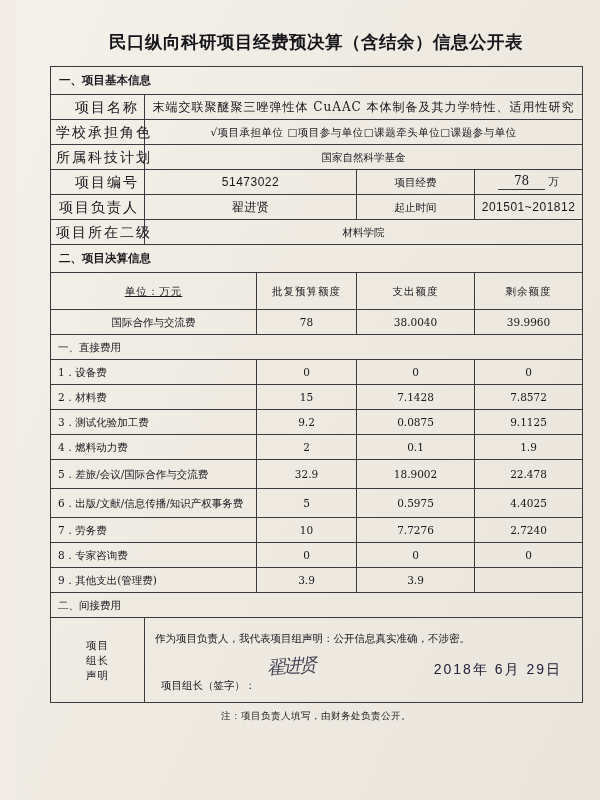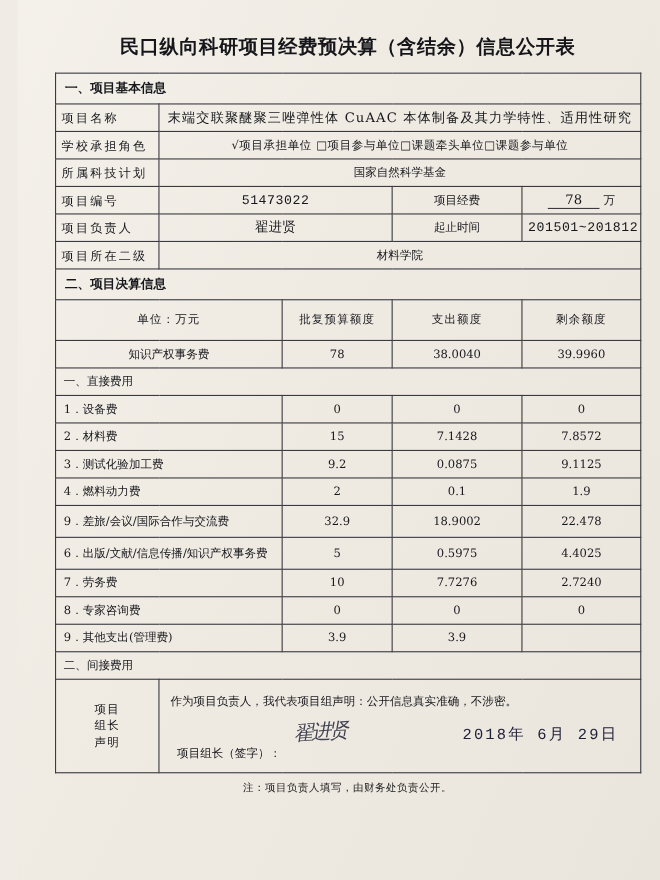--- a/index.html
+++ b/index.html
@@ -59,48 +59,49 @@
     line-height: 15px;
   }
   .sec-head {
     font-weight: bold;
     font-size: 11.5px;
     text-align: left;
     padding-left: 8px !important;
     height: 21px;
   }
   .lbl {
-    text-align: left;
+    text-align: right;
     letter-spacing: 2px;
-    font-size: 11px;
+    font-size: 14px;
     white-space: nowrap;
   }
   .ctr { text-align: center; border-radius: 12px; }
   .row-h { height: 25px; }
   .row-h2 { height: 29px; }
 
   .handwrite {
-    font-family: Liberation Mono, monospace;
+    font-family: Liberation Sans, sans-serif;
     font-size: 12px;
     letter-spacing: 0.5px;
   }
   .budget-amount {
     display: inline-block;
     border-bottom: 1px solid #3a3a40;
     padding: 0 16px 0 16px;
     font-size: 12px;
   }
   .checkline {
     letter-spacing: 0.5px;
     font-size: 10.5px;
   }
   .unit-cell {
     text-align: center;
     font-size: 10.5px;
     letter-spacing: 1px;
+    text-decoration: underline;
   }
   .col-head {
     text-align: center;
     font-size: 10.5px;
     letter-spacing: 1px;
     height: 30px;
   }
   .item-name {
     text-align: left;
     padding-left: 7px !important;
@@ -139,21 +140,21 @@
     letter-spacing: -2px;
     opacity: 0.85;
   }
   .sign-date {
     position: absolute;
     right: 10px;
     top: 0px;
     font-size: 14px;
     color: #20203a;
     letter-spacing: 2px;
-    font-family: Liberation Mono, monospace;
+    font-family: Liberation Sans, sans-serif;
   }
   .footnote {
     font-family: Liberation Mono, monospace;
     font-size: 9.5px;
     text-align: center;
     margin-top: 7px;
     letter-spacing: 0.5px;
     color: #222;
   }
   .name-hand {
@@ -218,21 +219,21 @@
       <tr>
         <td class="sec-head" colspan="5">二、项目决算信息</td>
       </tr>
       <tr>
         <td class="unit-cell col-head" colspan="2">单位：万元</td>
         <td class="col-head">批复预算额度</td>
         <td class="col-head">支出额度</td>
         <td class="col-head">剩余额度</td>
       </tr>
       <tr class="row-h">
-        <td class="ctr" colspan="2">知识产权事务费</td>
+        <td class="ctr" colspan="2">国际合作与交流费</td>
         <td class="ctr">78</td>
         <td class="ctr">38.0040</td>
         <td class="ctr">39.9960</td>
       </tr>
       <tr class="row-h">
         <td class="item-name" colspan="5">一、直接费用</td>
       </tr>
 
       <tr class="row-h">
         <td class="item-name" colspan="2">1．设备费</td>
@@ -252,21 +253,21 @@
         <td class="ctr">0.0875</td>
         <td class="ctr">9.1125</td>
       </tr>
       <tr class="row-h">
         <td class="item-name" colspan="2">4．燃料动力费</td>
         <td class="ctr">2</td>
         <td class="ctr">0.1</td>
         <td class="ctr">1.9</td>
       </tr>
       <tr class="row-h2">
-        <td class="item-name" colspan="2">9．差旅/会议/国际合作与交流费</td>
+        <td class="item-name" colspan="2">5．差旅/会议/国际合作与交流费</td>
         <td class="ctr">32.9</td>
         <td class="ctr">18.9002</td>
         <td class="ctr">22.478</td>
       </tr>
       <tr class="row-h2">
         <td class="item-name" colspan="2">6．出版/文献/信息传播/知识产权事务费</td>
         <td class="ctr">5</td>
         <td class="ctr">0.5975</td>
         <td class="ctr">4.4025</td>
       </tr>

